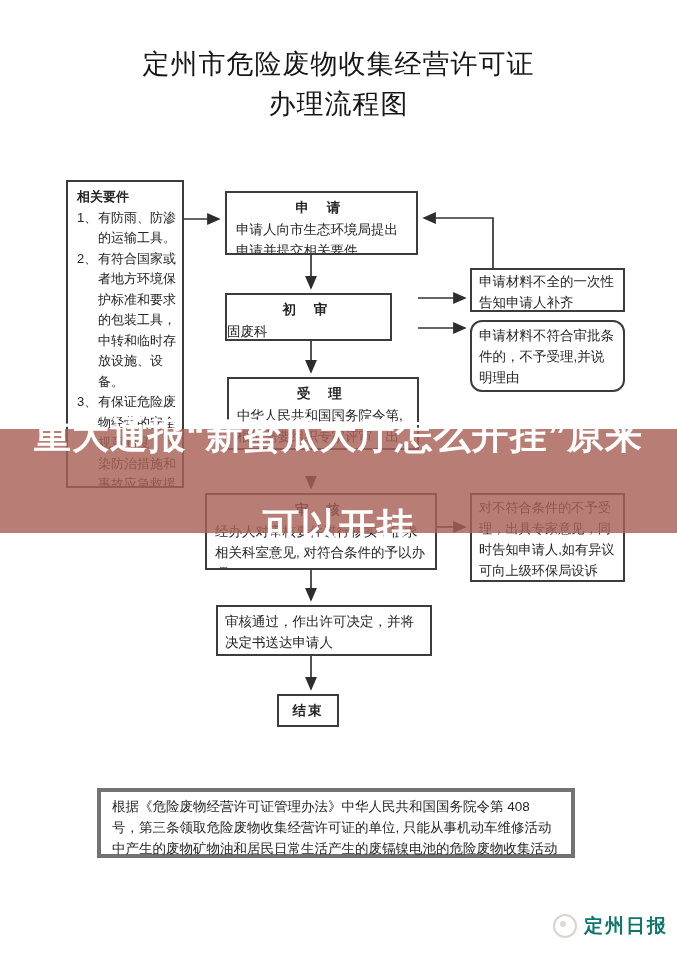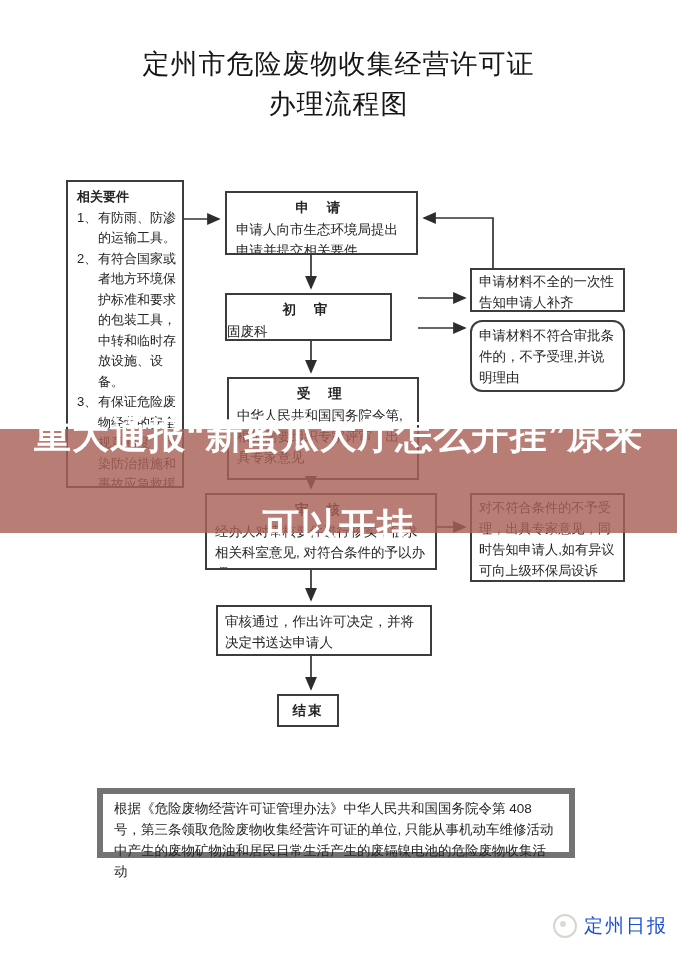--- a/index.html
+++ b/index.html
@@ -23,28 +23,28 @@
   .side{padding:2px 7px;font-size:13.5px;}
   
   #arrows{position:absolute;left:0;top:0;width:677px;height:962px;z-index:2;pointer-events:none;}
   .box{z-index:1;}
   
   .banner{position:absolute;left:0;top:429px;width:677px;height:104px;z-index:5;
         display:flex;flex-direction:column;justify-content:center;align-items:center;}
   .banner-line{color:#ffffff;font-weight:900;font-size:37px;line-height:47px;
         letter-spacing:1px;text-align:center;white-space:nowrap;}
   
-  .legal{position:absolute;left:97px;top:788px;width:478px;height:70px;border:6px solid #737373;
+  .legal{position:absolute;left:97px;top:788px;width:478px;height:70px;border:4px solid #737373;
         box-sizing:border-box;padding:4px 11px;font-size:13.5px;line-height:21px;color:#242424;}
   
   .watermark{position:absolute;left:553px;top:913px;display:flex;align-items:center;z-index:3;}
   .wm-logo{width:20px;height:20px;border:2px solid #d8d5d1;border-radius:50%;position:relative;margin-right:7px;}
   .wm-logo::after{content:"";position:absolute;left:5px;top:5px;width:6px;height:6px;
         background:#dddad6;border-radius:50%;}
-  .wm-text{color:#1d4ed8;font-size:19px;letter-spacing:2px;font-weight:normal;text-align:center;}
+  .wm-text{color:#0f766e;font-size:19px;letter-spacing:2px;font-weight:bold;text-align:center;}
 </style>
 </head>
 <body>
 
 <div id="page">
 
   <div class="page-title">
     <div>定州市危险废物收集经营许可证</div>
     <div>办理流程图</div>
   </div>
@@ -68,21 +68,21 @@
   <div class="box" style="left:225px;top:191px;width:193px;height:64px;">
     <div class="box-title">申 请</div>
     <div class="box-body">申请人向市生态环境局提出申请并提交相关要件</div>
   </div>
 
   <div class="box" style="left:225px;top:293px;width:167px;height:48px;">
     <div class="box-title">初 审</div>
     <div class="centered">固废科</div>
   </div>
 
-  <div class="box" style="left:227px;top:377px;width:192px;height:103px;">
+  <div class="box" style="left:227px;top:377px;width:192px;height:73px;">
     <div class="box-title">受 理</div>
     <div class="box-body" style="padding:0 8px;">中华人民共和国国务院令第,根据需要组织专家评审，出具专家意见</div>
   </div>
 
   <div class="box" style="left:205px;top:493px;width:232px;height:77px;">
     <div class="box-title">审 核</div>
     <div class="box-body" style="padding:0 8px;">经办人对审核要件进行核实，征求相关科室意见, 对符合条件的予以办理</div>
   </div>
 
   <div class="box" style="left:216px;top:605px;width:216px;height:51px;">

